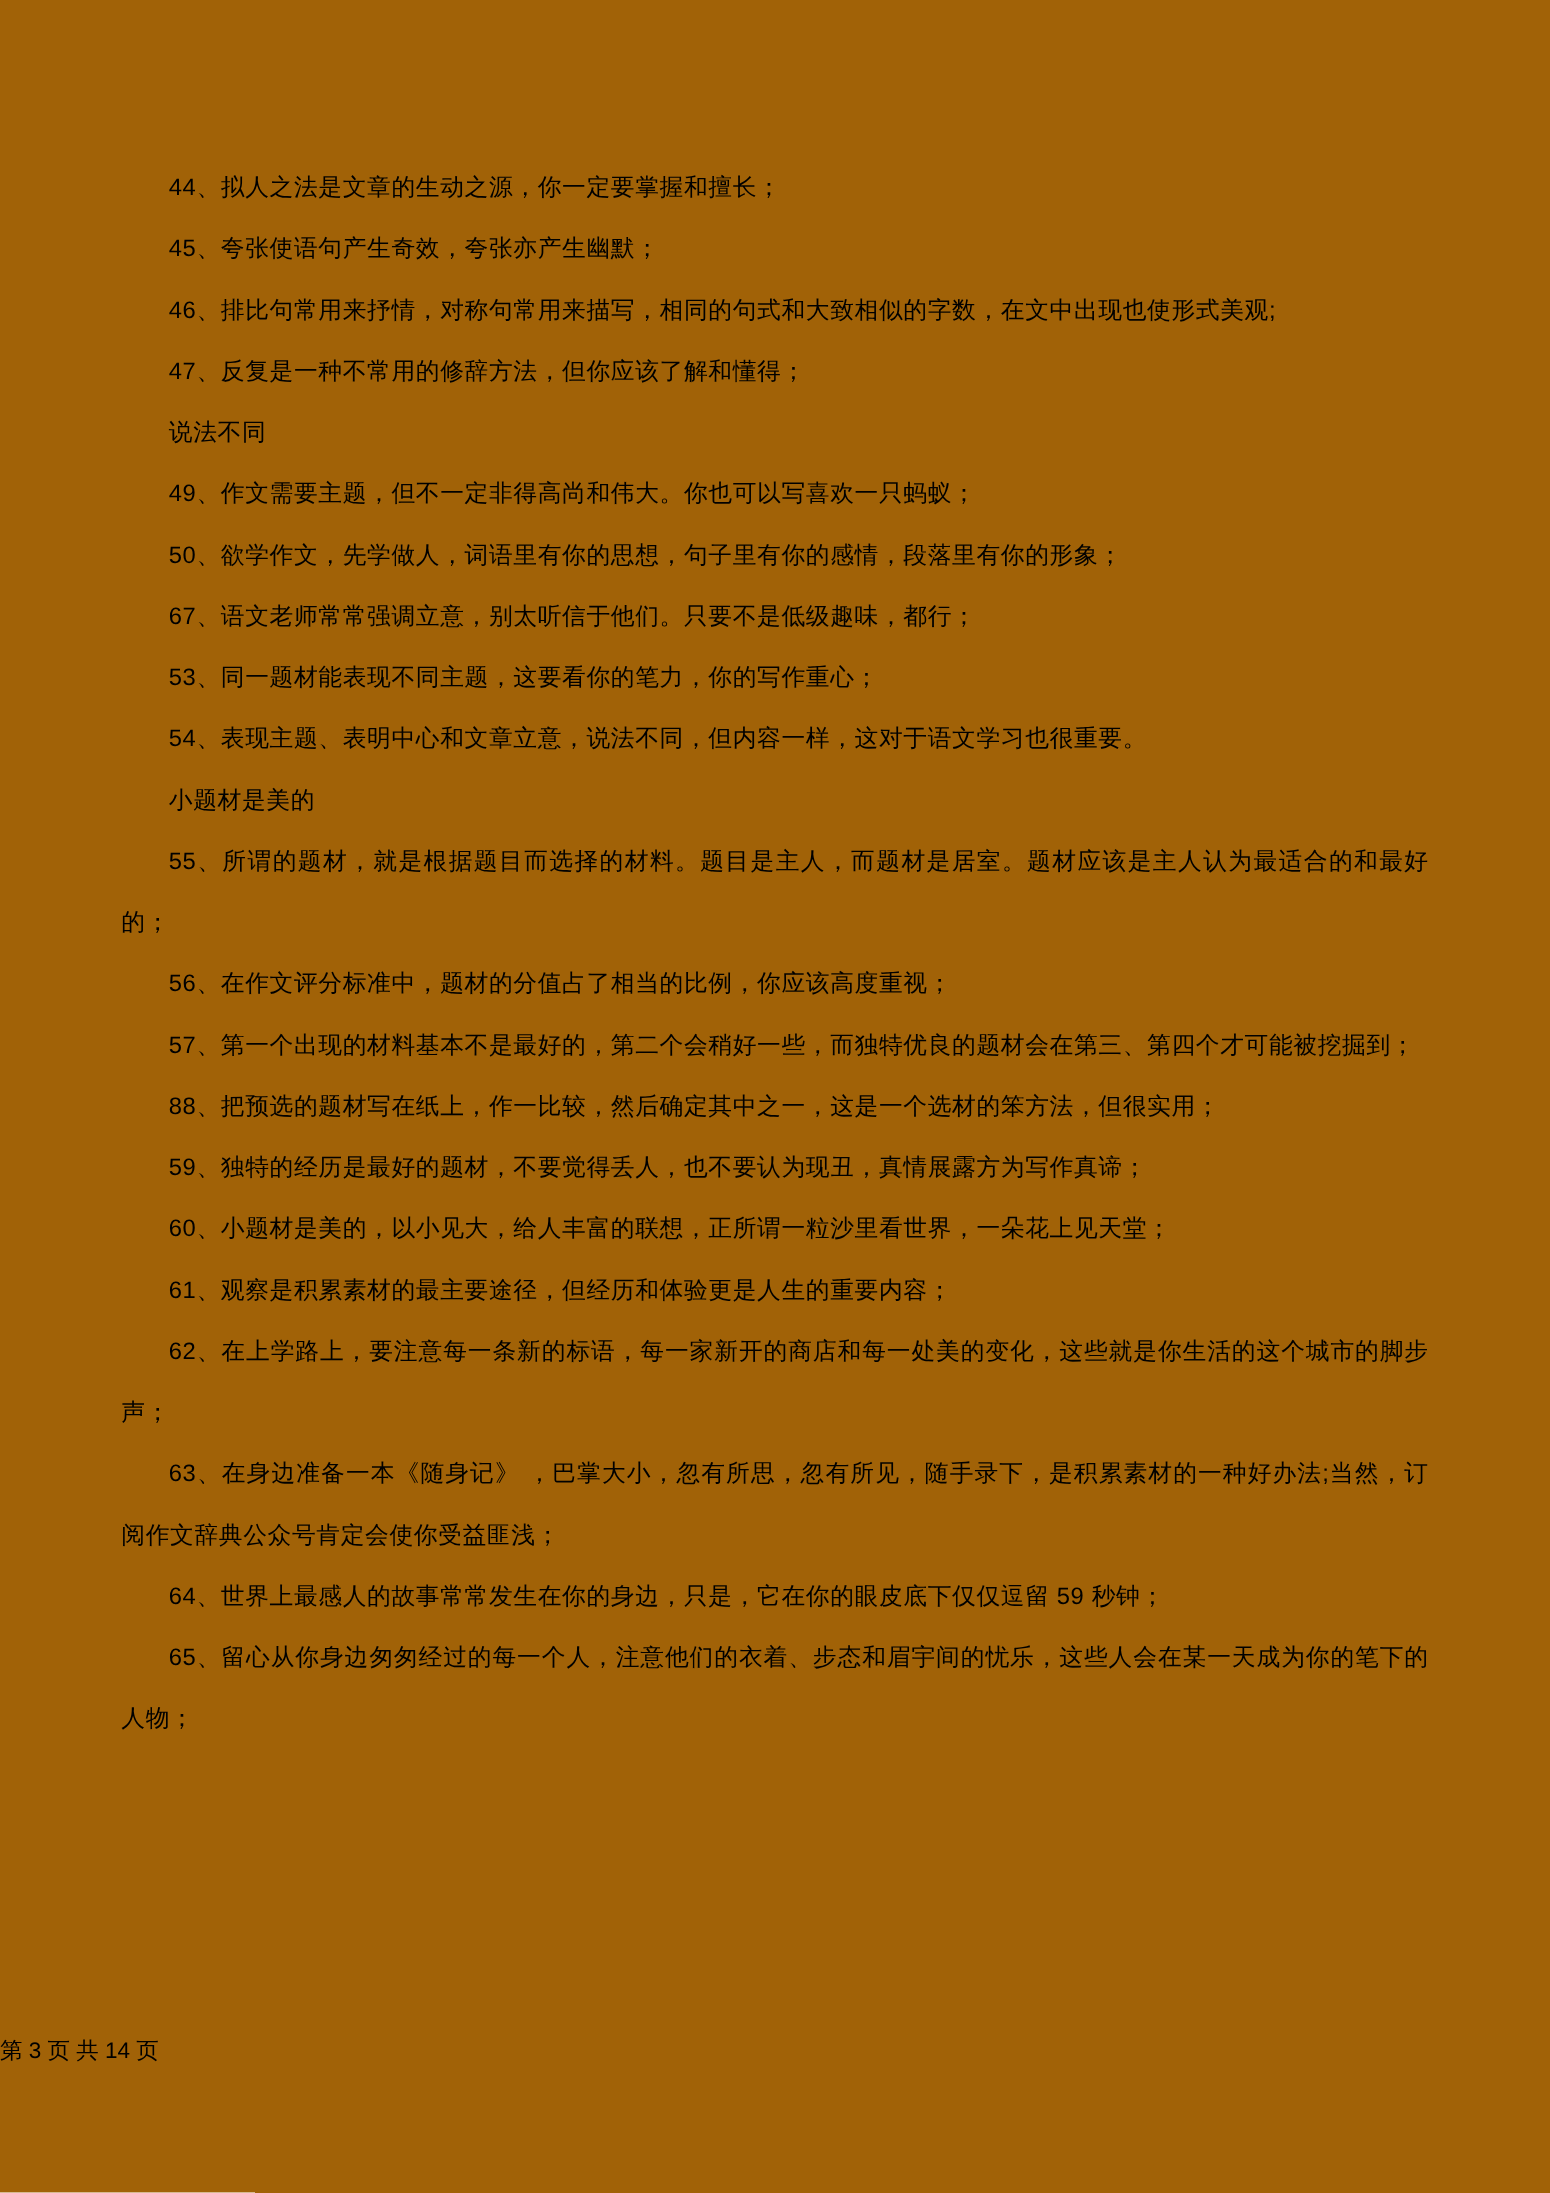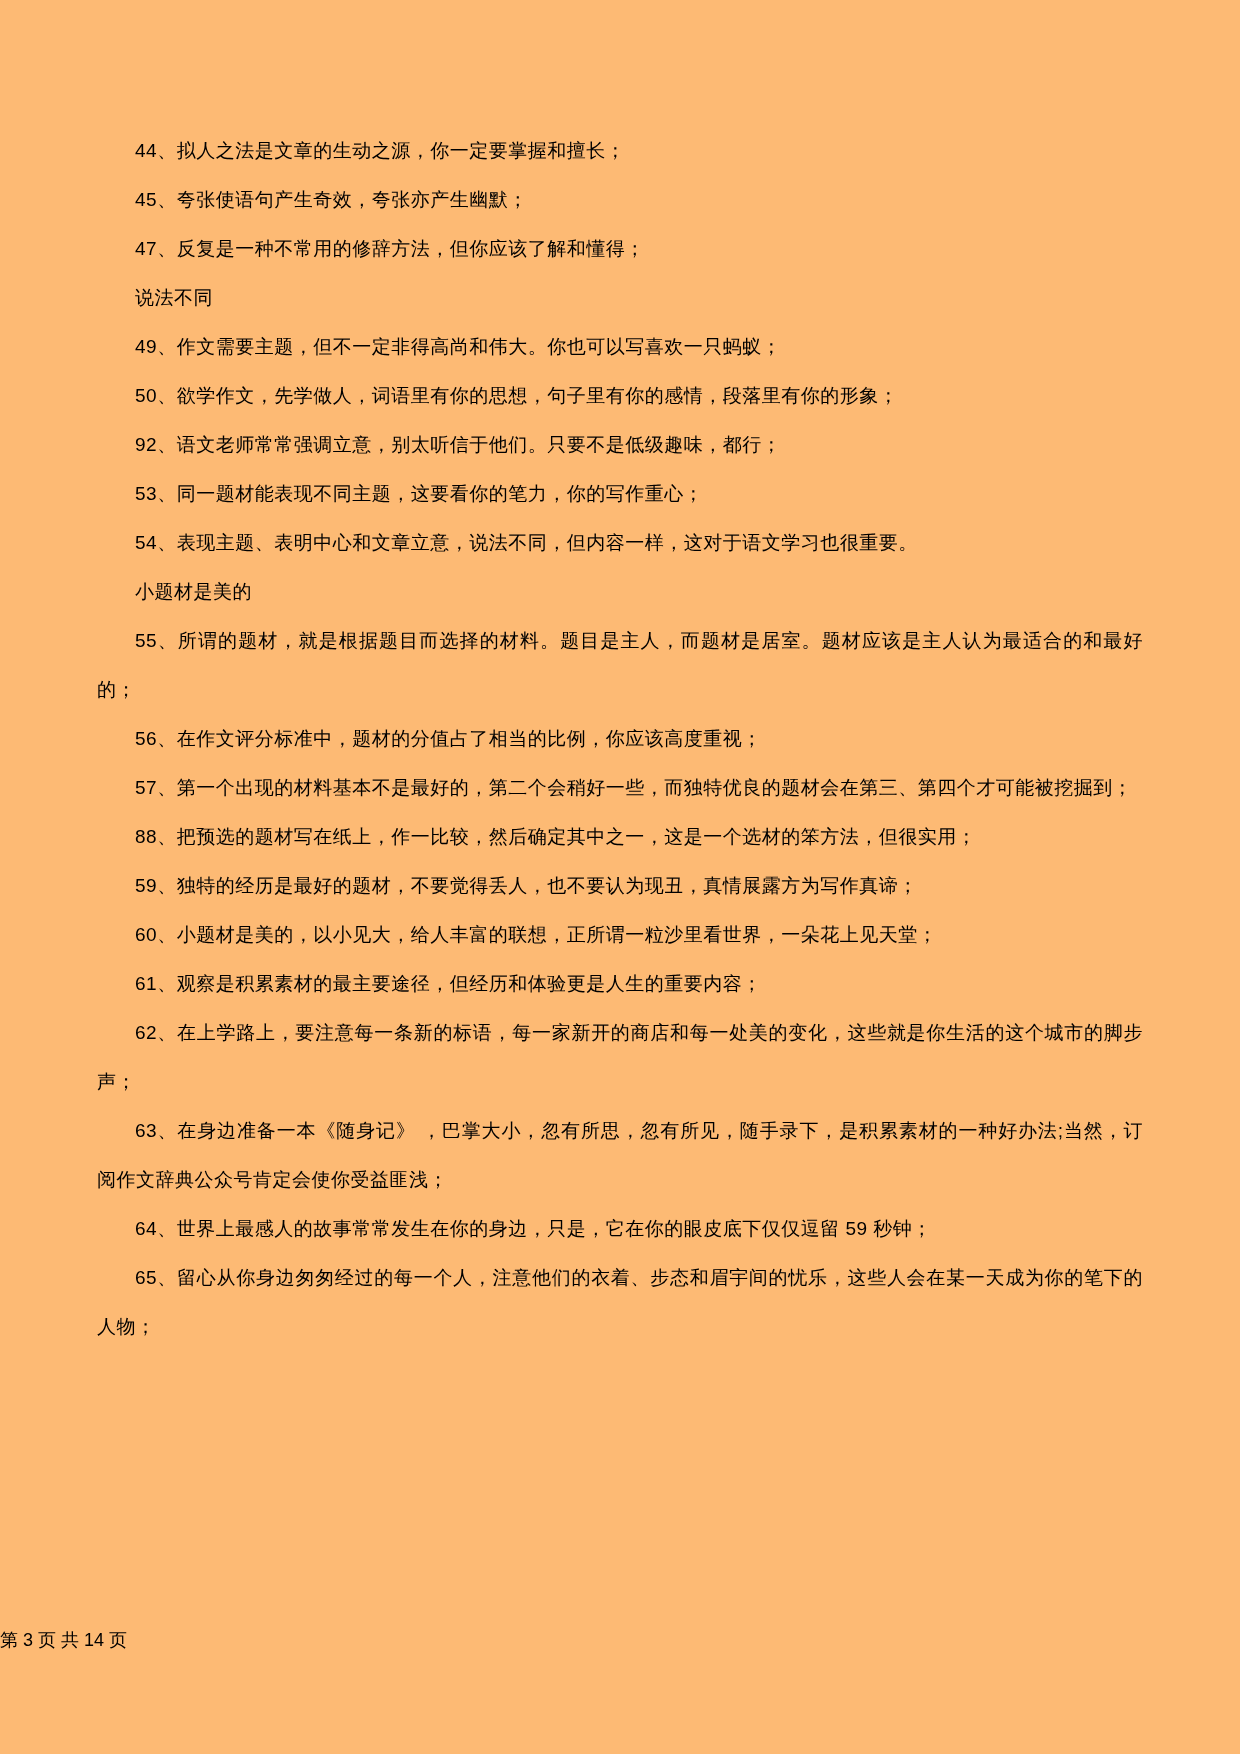--- a/index.html
+++ b/index.html
@@ -4,21 +4,21 @@
 <style>
   html, body {
     margin: 0;
     padding: 0;
     background: #ffffff;
   }
   .page {
     position: relative;
     width: 1240px;
     height: 1754px;
-    background: #fdba74;
+    background: #a16207;
     color: #000000;
     font-family: "Liberation Sans", sans-serif;
     overflow: hidden;
   }
   .doc-body {
     position: absolute;
     top: 126px;
     left: 97px;
     width: 1046px;
     font-size: 19px;
@@ -45,25 +45,26 @@
     color: #000000;
   }
 </style>
 </head>
 <body>
 
 <div class="page">
   <div class="doc-body">
       <p class="para item">44、拟人之法是文章的生动之源，你一定要掌握和擅长；</p>
       <p class="para item">45、夸张使语句产生奇效，夸张亦产生幽默；</p>
+      <p class="para item">46、排比句常用来抒情，对称句常用来描写，相同的句式和大致相似的字数，在文中出现也使形式美观;</p>
       <p class="para item">47、反复是一种不常用的修辞方法，但你应该了解和懂得；</p>
       <p class="para heading">说法不同</p>
       <p class="para item">49、作文需要主题，但不一定非得高尚和伟大。你也可以写喜欢一只蚂蚁；</p>
       <p class="para item">50、欲学作文，先学做人，词语里有你的思想，句子里有你的感情，段落里有你的形象；</p>
-      <p class="para item">92、语文老师常常强调立意，别太听信于他们。只要不是低级趣味，都行；</p>
+      <p class="para item">67、语文老师常常强调立意，别太听信于他们。只要不是低级趣味，都行；</p>
       <p class="para item">53、同一题材能表现不同主题，这要看你的笔力，你的写作重心；</p>
       <p class="para item">54、表现主题、表明中心和文章立意，说法不同，但内容一样，这对于语文学习也很重要。</p>
       <p class="para heading">小题材是美的</p>
       <p class="para item">55、所谓的题材，就是根据题目而选择的材料。题目是主人，而题材是居室。题材应该是主人认为最适合的和最好的；</p>
       <p class="para item">56、在作文评分标准中，题材的分值占了相当的比例，你应该高度重视；</p>
       <p class="para item">57、第一个出现的材料基本不是最好的，第二个会稍好一些，而独特优良的题材会在第三、第四个才可能被挖掘到；</p>
       <p class="para item">88、把预选的题材写在纸上，作一比较，然后确定其中之一，这是一个选材的笨方法，但很实用；</p>
       <p class="para item">59、独特的经历是最好的题材，不要觉得丢人，也不要认为现丑，真情展露方为写作真谛；</p>
       <p class="para item">60、小题材是美的，以小见大，给人丰富的联想，正所谓一粒沙里看世界，一朵花上见天堂；</p>
       <p class="para item">61、观察是积累素材的最主要途径，但经历和体验更是人生的重要内容；</p>

